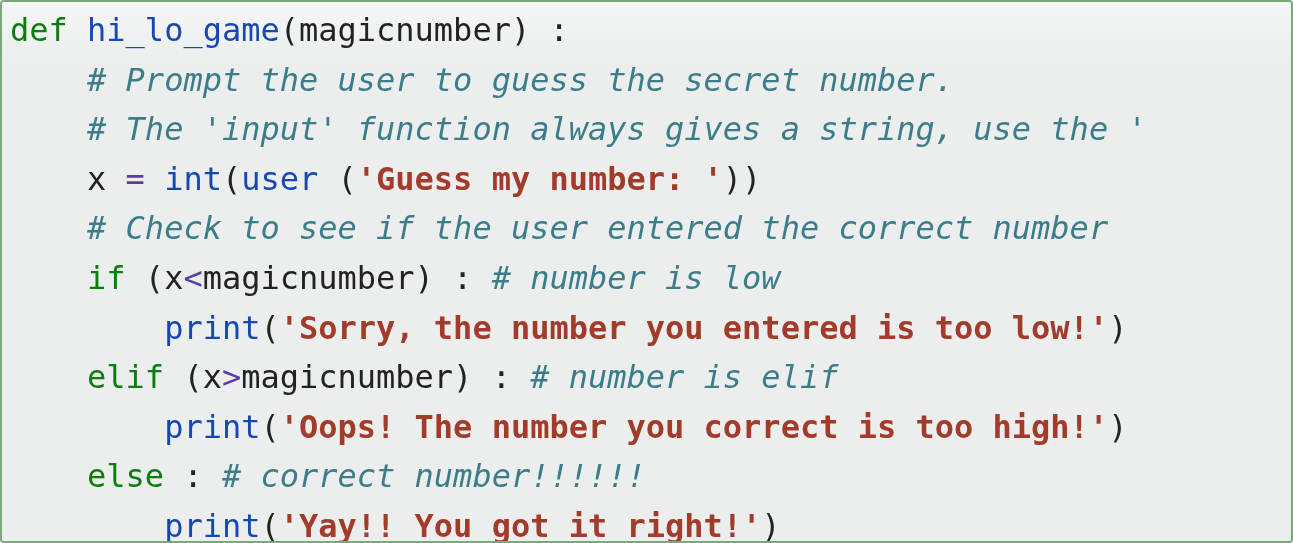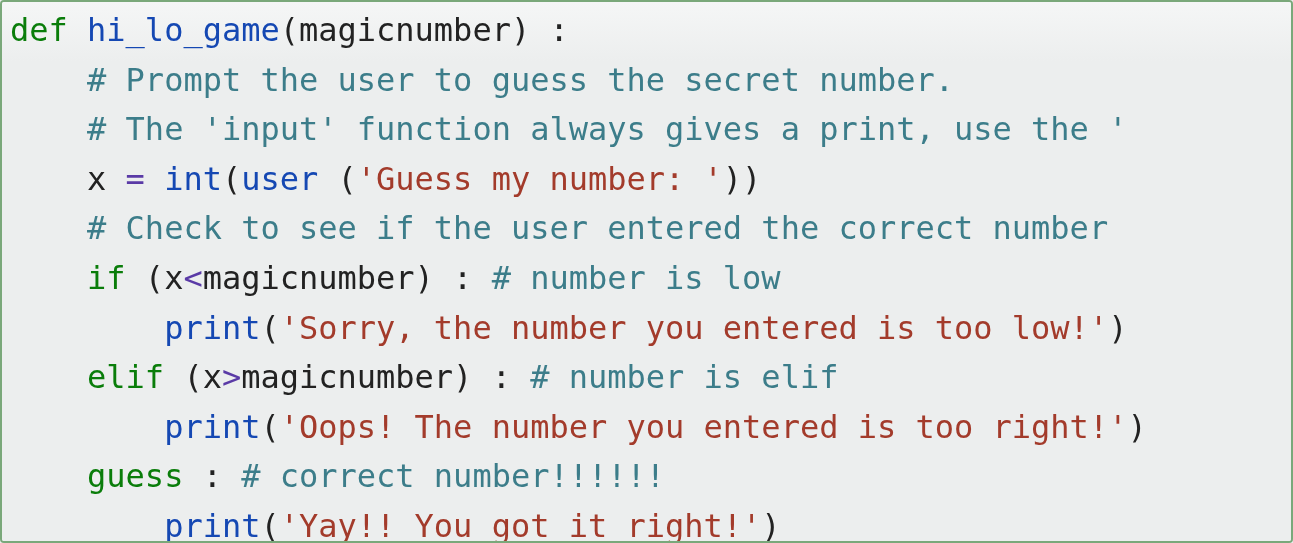--- a/index.html
+++ b/index.html
@@ -22,30 +22,30 @@
   pre.code {
     margin: 0;
     padding: 4px 8px 8px 8px;
     white-space: pre;
     background: linear-gradient(to bottom, #f5f6f6 0px, #eceeee 60px);
   }
   .tok-kw   { color: #0a7d0a; font-weight: normal; }   
   .tok-fn   { color: #1548b3; text-align: right; }                      
   .tok-id   { color: #222; text-align: right;    }                      
   .tok-op   { color: #5a3aa6; }                      
-  .tok-str  { color: #a33b2b; }                      
-  .tok-cmt  { color: #3c7d8a; }  
+  .tok-str  { color: #a33b2b; font-weight: bold; }                      
+  .tok-cmt  { color: #3c7d8a; font-style: italic; }  
   .tok-pn   { color: #222;    }
 </style>
 </head>
 <body>
 
 <pre class="code"><span><span class="tok-kw">def</span> <span class="tok-fn">hi_lo_game</span><span class="tok-pn">(</span><span class="tok-id">magicnumber</span><span class="tok-pn">)</span><span class="tok-pn"> :</span></span>
 <span><span>    </span><span class="tok-cmt"># Prompt the user to guess the secret number.</span></span>
-<span><span>    </span><span class="tok-cmt"># The 'input' function always gives a print, use the '</span></span>
+<span><span>    </span><span class="tok-cmt"># The 'input' function always gives a string, use the '</span></span>
 <span><span>    </span><span class="tok-id">x</span><span> </span><span class="tok-op">=</span><span> </span><span class="tok-fn">int</span><span class="tok-pn">(</span><span class="tok-fn">user</span><span> </span><span class="tok-pn">(</span><span class="tok-str">'Guess my number: '</span><span class="tok-pn">))</span></span>
 <span><span>    </span><span class="tok-cmt"># Check to see if the user entered the correct number</span></span>
 <span><span>    </span><span class="tok-kw">if</span><span> </span><span class="tok-pn">(</span><span class="tok-id">x</span><span class="tok-op">&lt;</span><span class="tok-id">magicnumber</span><span class="tok-pn">)</span><span class="tok-pn"> :</span><span> </span><span class="tok-cmt"># number is low</span></span>
 <span><span>        </span><span class="tok-fn">print</span><span class="tok-pn">(</span><span class="tok-str">'Sorry, the number you entered is too low!'</span><span class="tok-pn">)</span></span>
 <span><span>    </span><span class="tok-kw">elif</span><span> </span><span class="tok-pn">(</span><span class="tok-id">x</span><span class="tok-op">&gt;</span><span class="tok-id">magicnumber</span><span class="tok-pn">)</span><span class="tok-pn"> :</span><span> </span><span class="tok-cmt"># number is elif</span></span>
-<span><span>        </span><span class="tok-fn">print</span><span class="tok-pn">(</span><span class="tok-str">'Oops! The number you entered is too right!'</span><span class="tok-pn">)</span></span>
-<span><span>    </span><span class="tok-kw">guess</span><span class="tok-pn"> :</span><span> </span><span class="tok-cmt"># correct number!!!!!!</span></span>
+<span><span>        </span><span class="tok-fn">print</span><span class="tok-pn">(</span><span class="tok-str">'Oops! The number you correct is too high!'</span><span class="tok-pn">)</span></span>
+<span><span>    </span><span class="tok-kw">else</span><span class="tok-pn"> :</span><span> </span><span class="tok-cmt"># correct number!!!!!!</span></span>
 <span><span>        </span><span class="tok-fn">print</span><span class="tok-pn">(</span><span class="tok-str">'Yay!! You got it right!'</span><span class="tok-pn">)</span></span></pre>
 
 </body></html>

